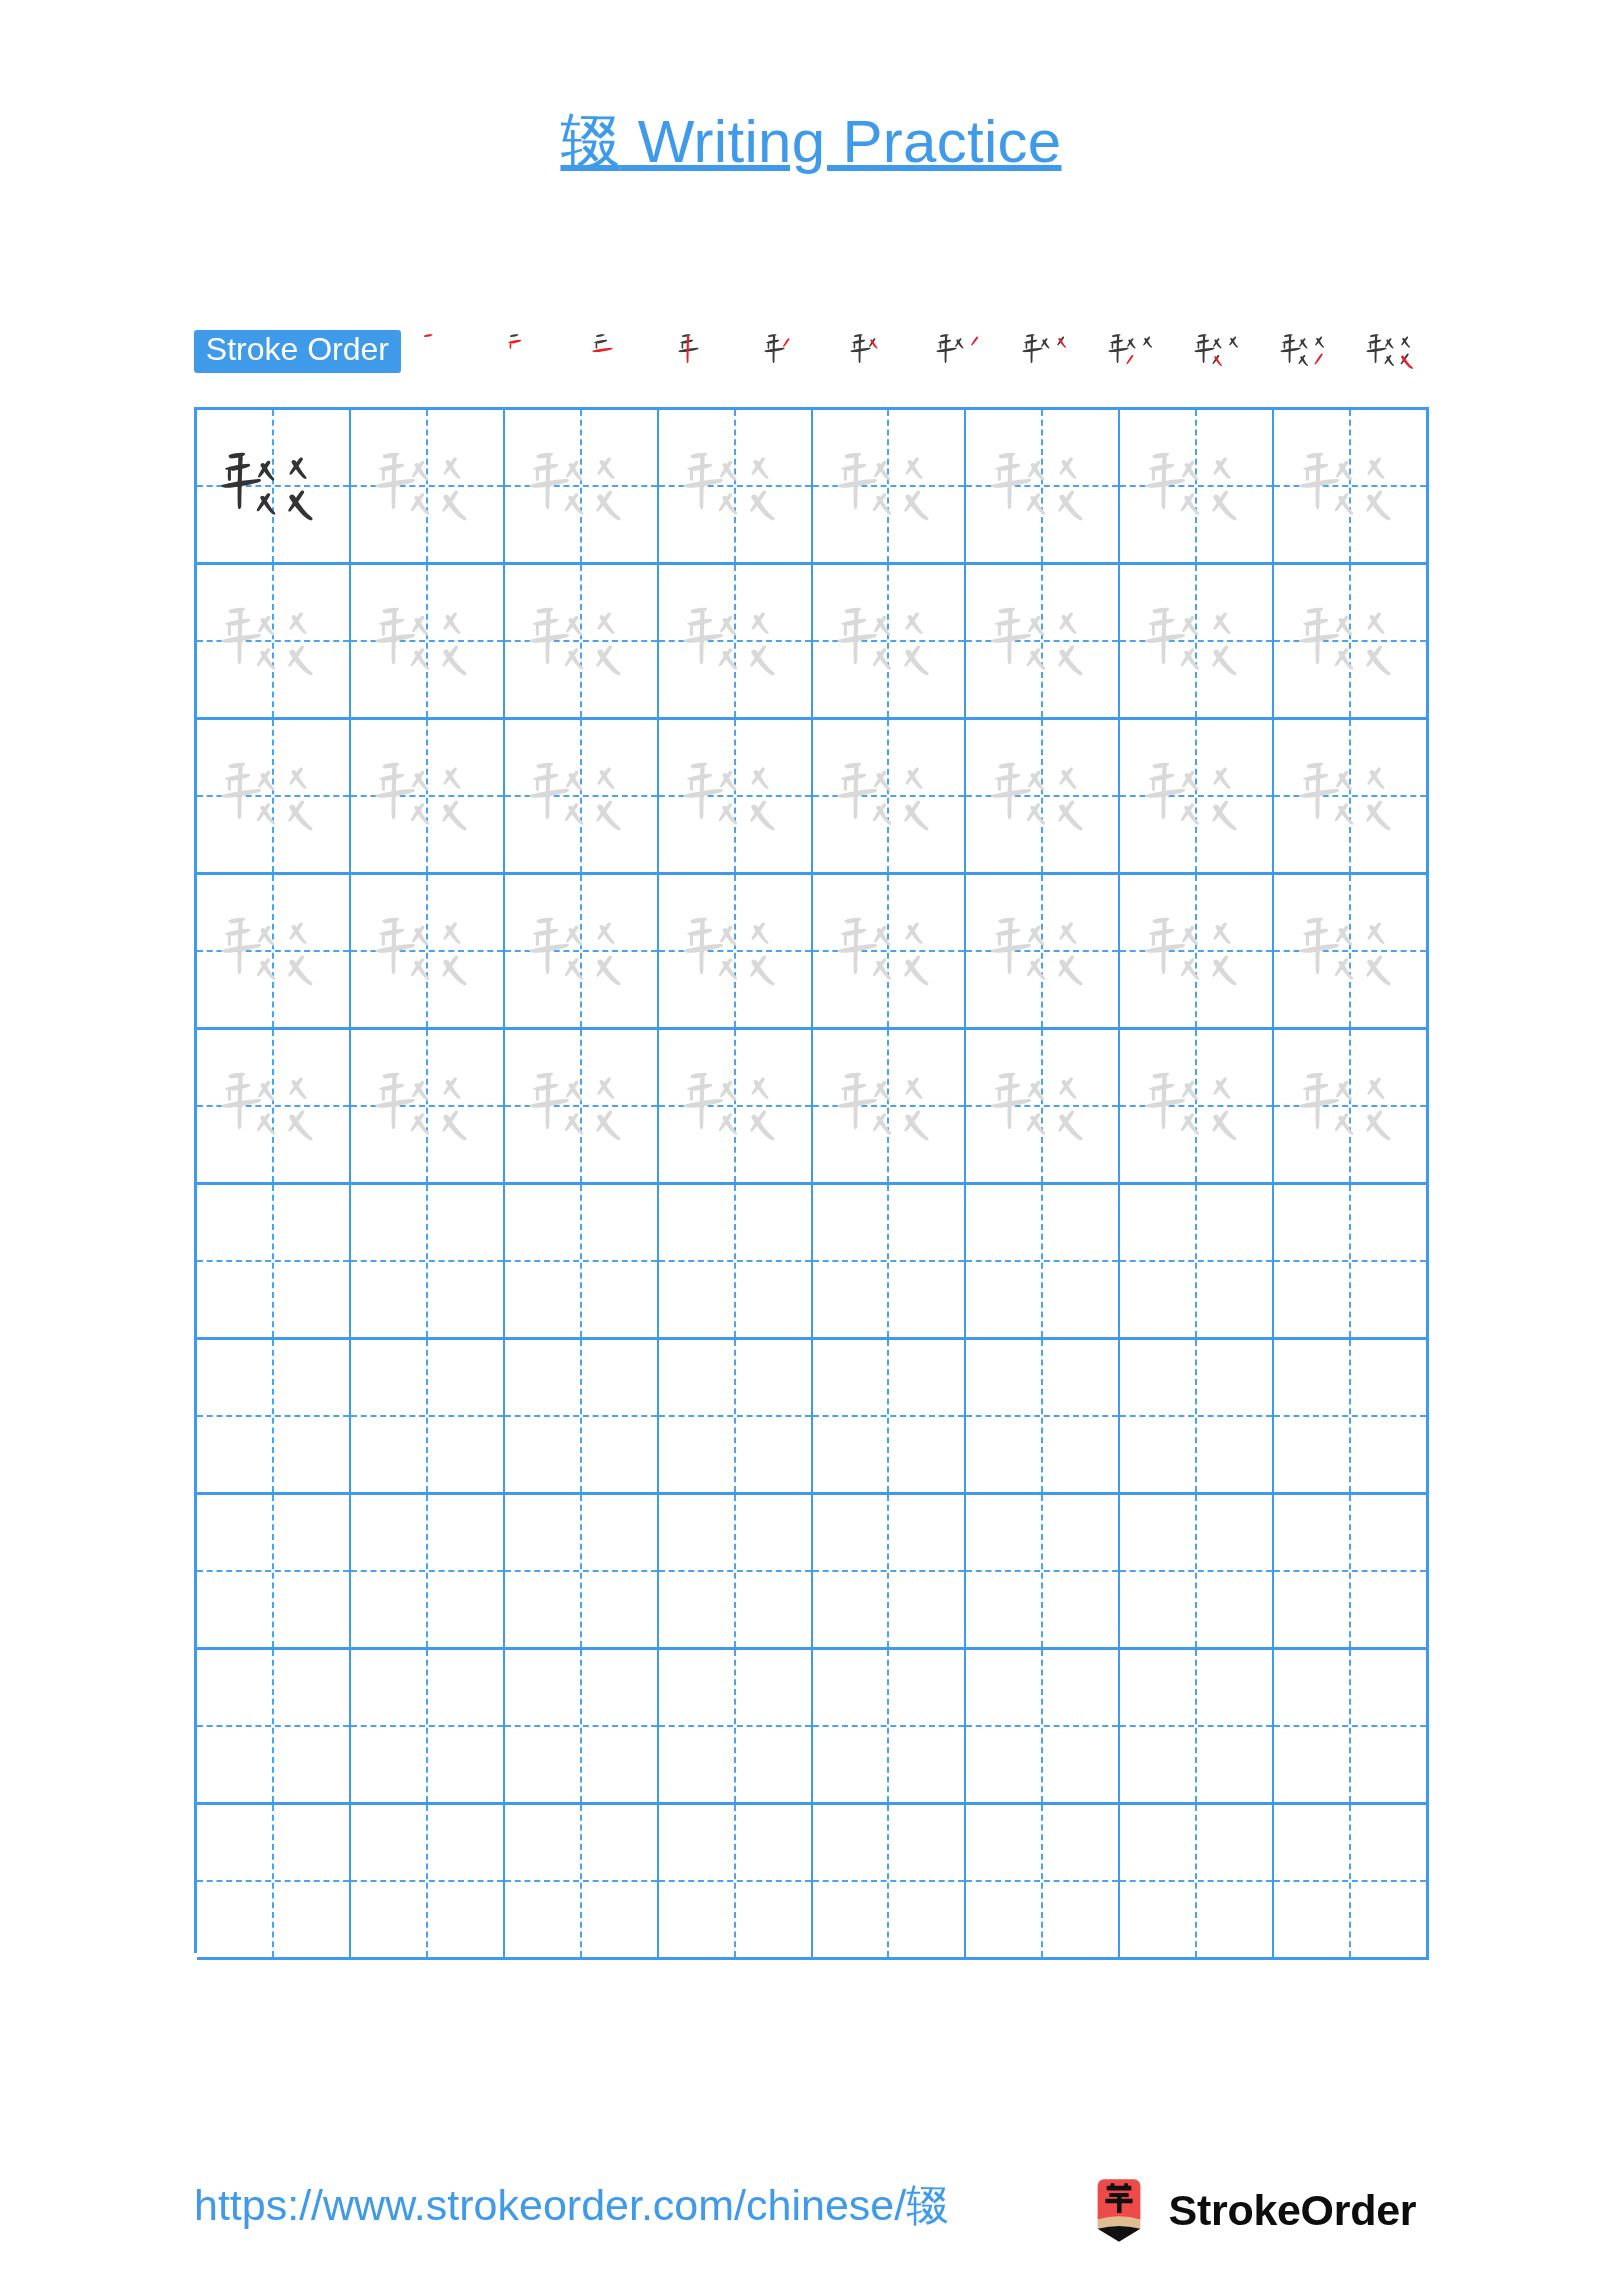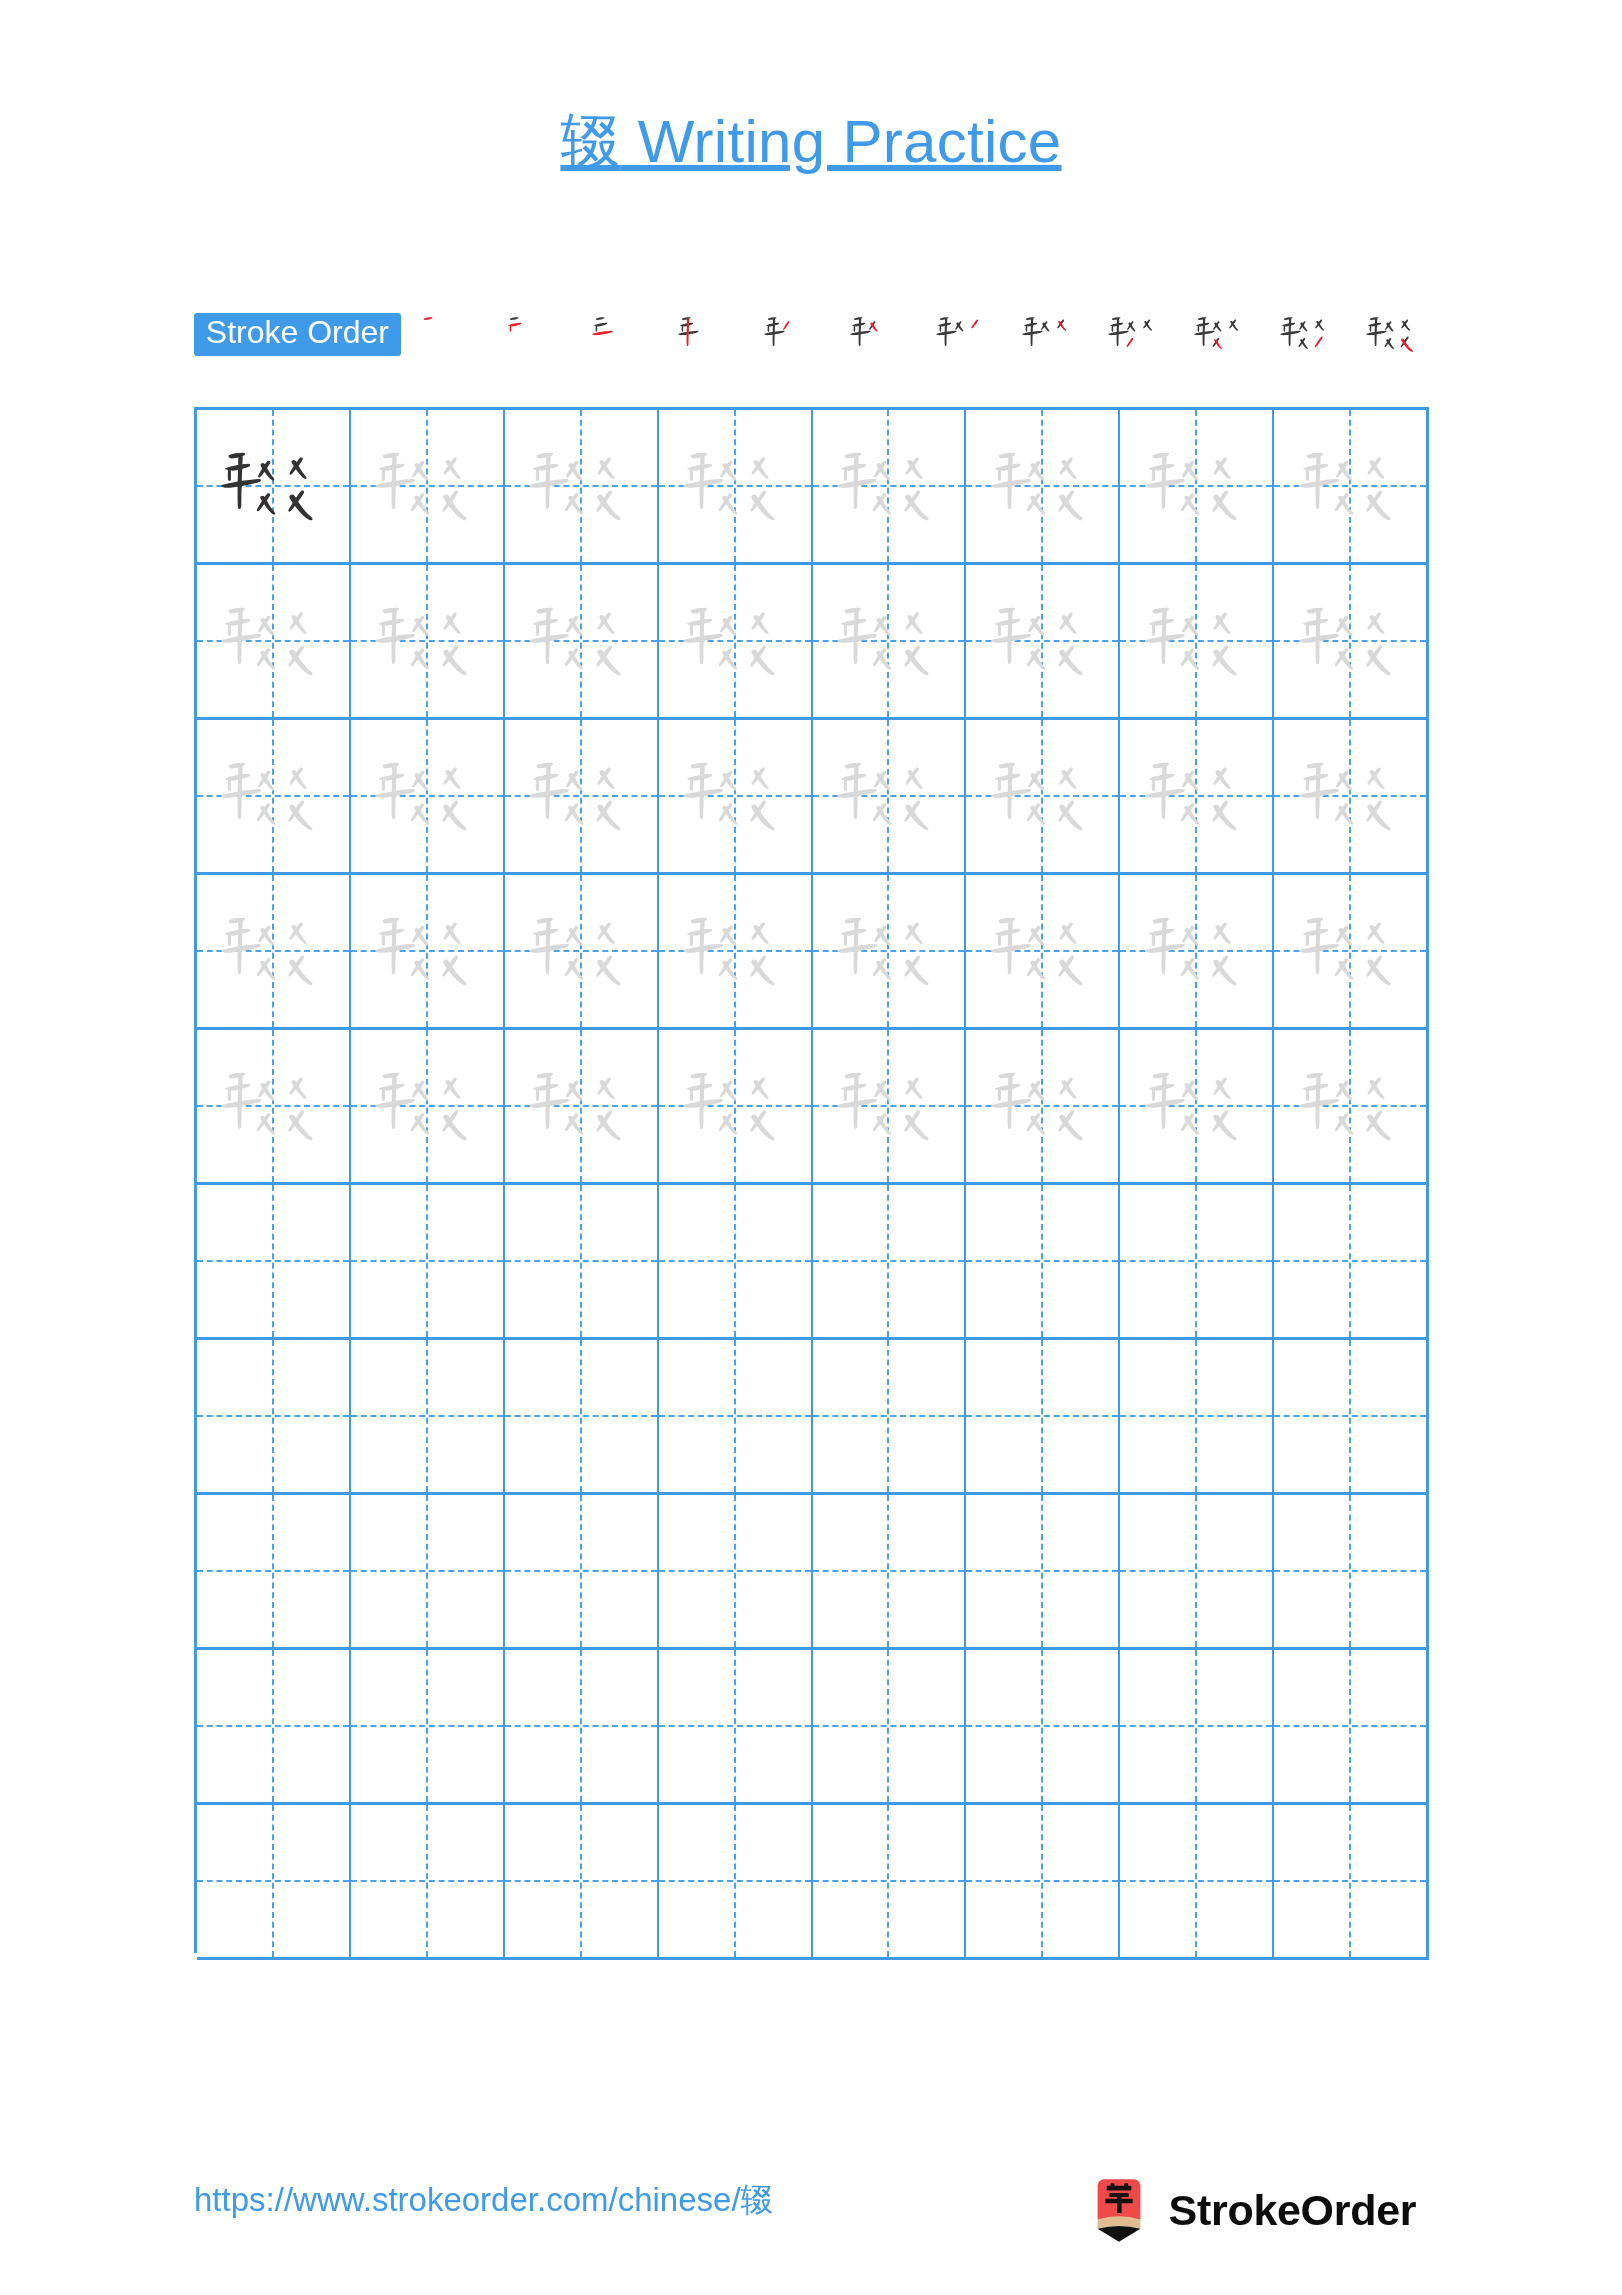--- a/index.html
+++ b/index.html
@@ -30,21 +30,21 @@
     white-space: nowrap;
     text-decoration: underline;
   }
   .page-title .title-char {
     font-family: "DejaVu Sans", "Liberation Sans", sans-serif;
   }
 
   
   .stroke-order-row {
     position: absolute;
-    top: 303px;
+    top: 320px;
     left: 194px;
     width: 1235px;
     height: 63px;
     display: flex;
     align-items: center;
   }
   .stroke-order-badge {
     background: #3f9ae9;
     color: #ffffff;
     font-size: 32px;
@@ -145,21 +145,21 @@
     position: absolute;
     left: 194px;
     right: 194px;
     top: 2179px;
     height: 79px;
     display: flex;
     align-items: flex-start;
     justify-content: space-between;
   }
   .footer-url {
-    font-size: 33px;
+    font-size: 43px;
     color: #3f9ae9;
     line-height: 1.1;
     white-space: nowrap;
     text-decoration: none;
     padding-top: 2.6px;
   }
   .footer-brand {
     display: flex;
     align-items: center;
     gap: 26px;

